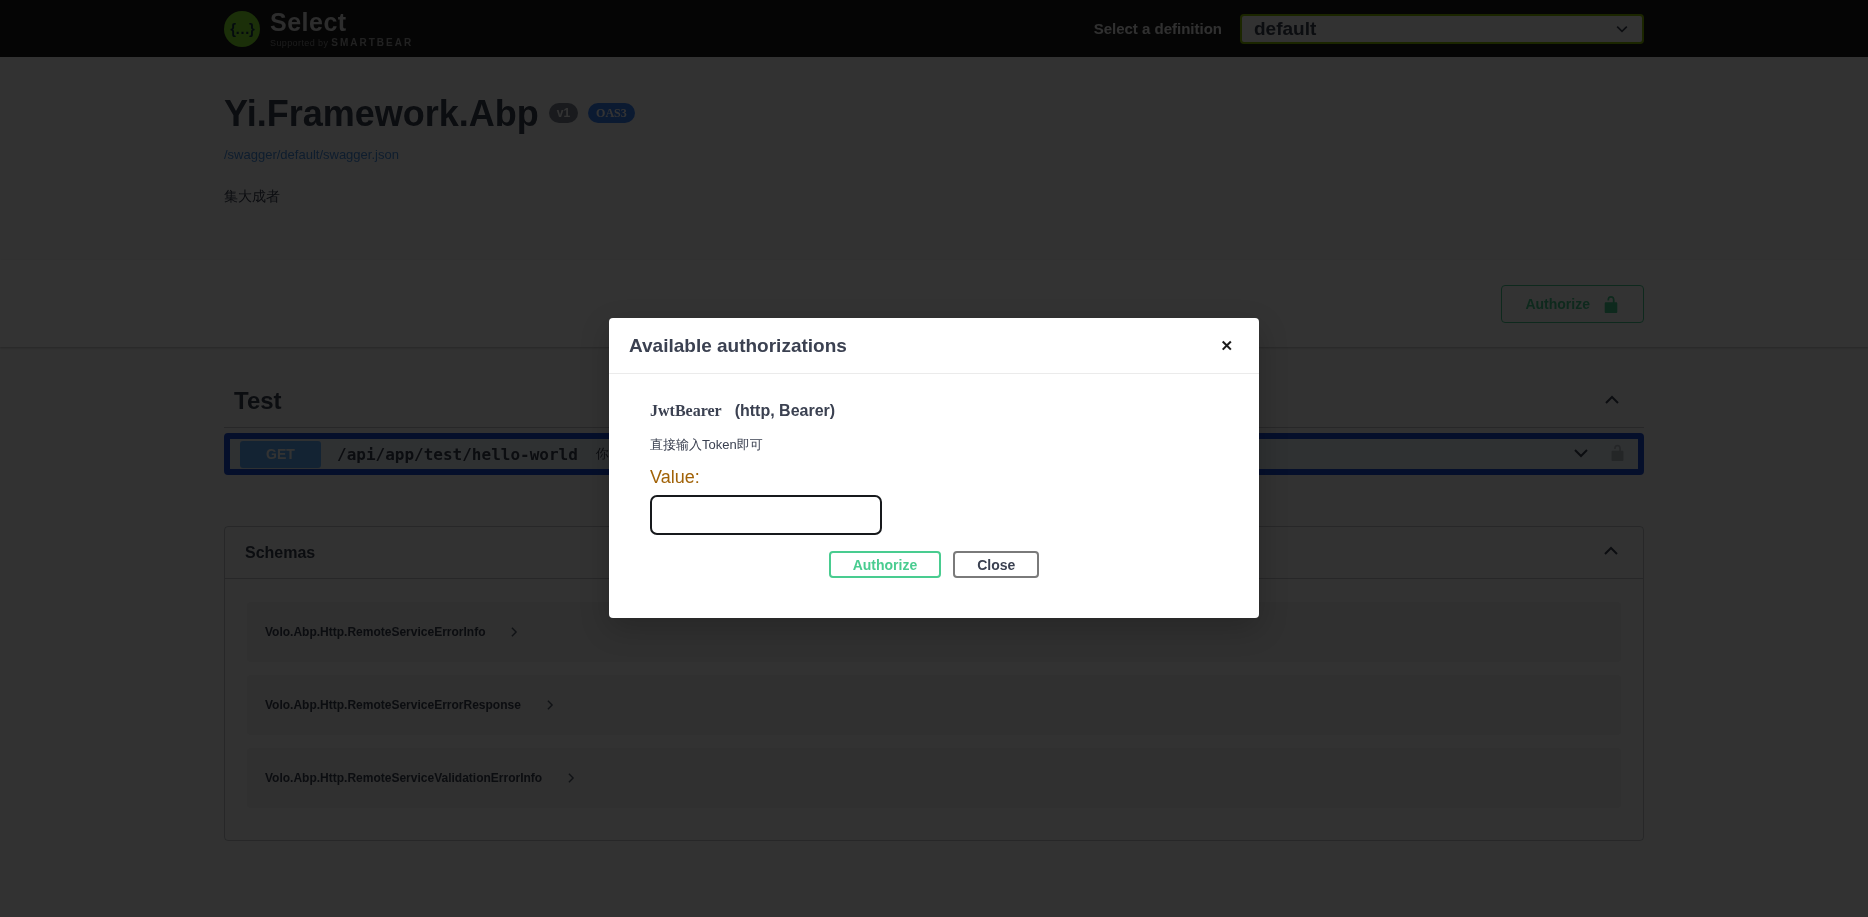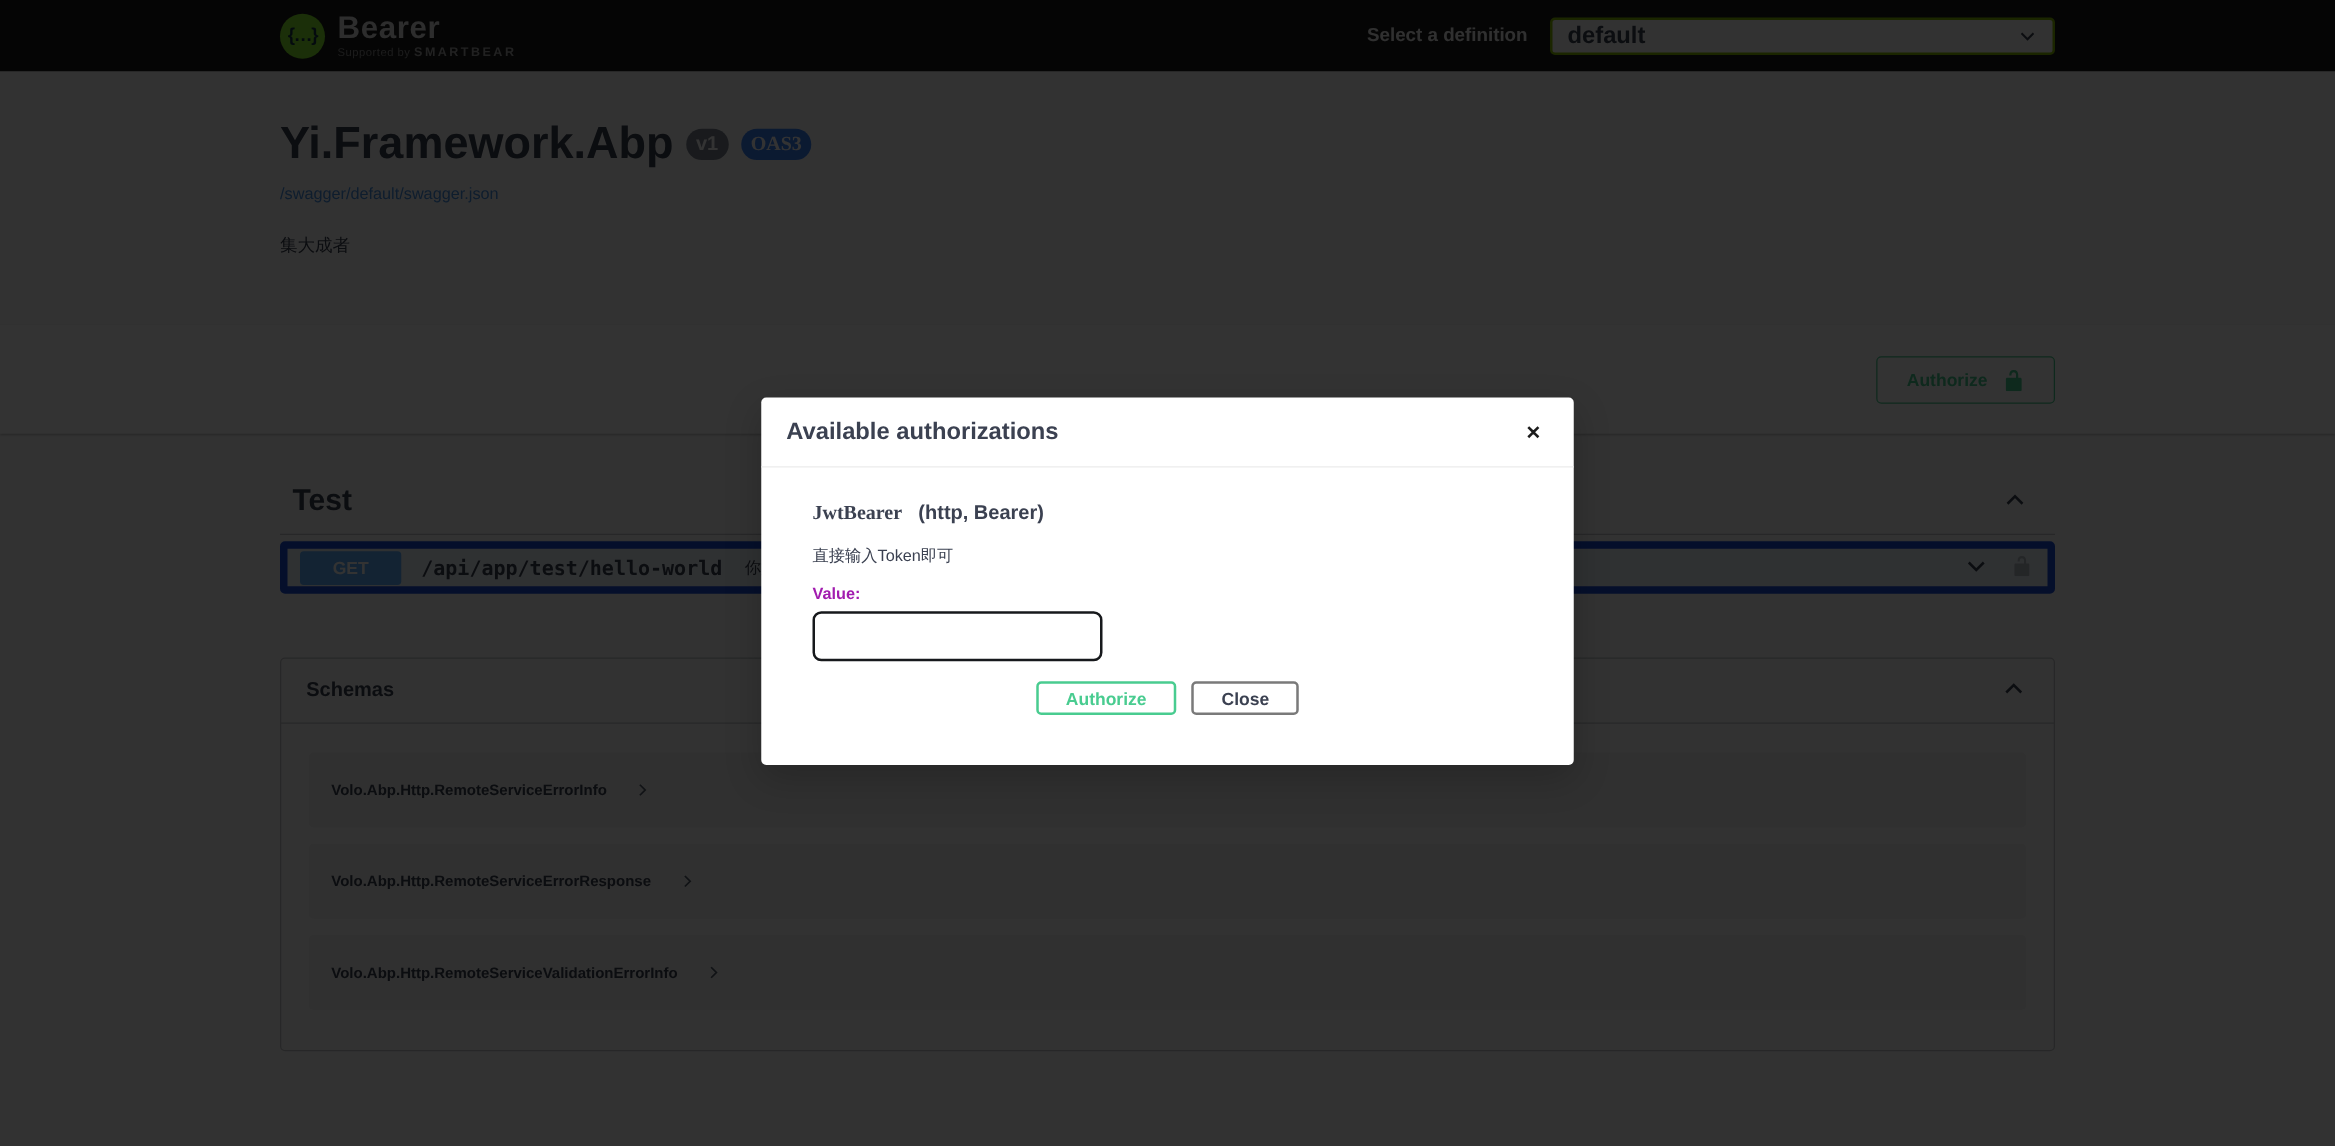--- a/index.html
+++ b/index.html
@@ -28,21 +28,21 @@
   .definition-select {
     width:404px; height:30px; background:#f7f7f7; border:2px solid #89bf04; border-radius:4px;
     display:flex; align-items:center; justify-content:space-between;
     padding:0 12px; font-size:19px; font-weight:bold; color:#3b4151; cursor:pointer;
   }
 
   
   .info-section { padding-top:36px; }
   .page-title { font-size:36px; font-weight:bold; color:#3b4151; display:flex; align-items:flex-start; gap:10px; }
   .badge {
-    display:inline-block; font-size:16px; font-weight:bold; color:#fff;
+    display:inline-block; font-size:12px; font-weight:bold; color:#fff;
     border-radius:57px; padding:3px 8px; margin-top:10px; line-height:1.2;
   }
   .badge-version { background:#7d8492; }
   .badge-oas { background:#3b82f6;font-family:Liberation Serif, serif; }
   .spec-link { margin-top:12px; font-size:13px; }
   .spec-link a { color:#4990e2; text-decoration:none; }
   .info-description { margin-top:26px; font-size:14px; color:#3b4151; }
 
   
   .scheme-container { margin-top:54px; background:#fff; box-shadow:0 1px 2px 0 rgba(0,0,0,.25); padding:25px 0 24px; }
@@ -113,21 +113,21 @@
     cursor:pointer; padding:2px 6px; font-family:"Liberation Sans", sans-serif;
   }
   .modal-body { padding:28px 41px 40px; }
   .auth-heading { display:flex; align-items:baseline; gap:13px; }
   .auth-scheme-name {
     font-family:Liberation Serif, serif;
     font-size:16px; font-weight:bold; color:#3b4151;
   }
   .auth-scheme-type { font-size:16px; font-weight:bold; color:#3b4151; }
   .auth-description { margin-top:16px; font-size:13px; color:#3b4151; }
-  .value-label { margin-top:13px; font-size:13px; font-weight:bold; color:#a21caf; }
+  .value-label { margin-top:13px; font-size:18px; font-weight:normal; color:#a16207; }
   .token-input {
     margin-top:7px; display:block; width:232px; height:40px;
     border:2px solid #17191c; border-radius:7px; padding:0 10px; font-size:14px;
     font-family:"Liberation Sans", sans-serif; color:#3b4151; background:#fff; outline:none;
   }
   .modal-buttons { margin-top:16px; display:flex; justify-content:center; gap:12px; }
   .btn-modal {
     font-family:"Liberation Sans", sans-serif; font-size:14px; font-weight:bold;
     background:#fff; border-radius:4px; padding:3px 22px; height:27px; cursor:pointer;
   }
@@ -135,21 +135,21 @@
   .btn-modal-close { border:2px solid #7a7a7a; color:#3b4151; }
 </style>
 </head>
 <body>
 
 <header class="topbar">
   <div class="wrapper">
     <div class="logo">
       <span class="logo-circle">{…}</span>
       <span class="logo-textcol">
-        <span class="logo-title">Bearer</span>
+        <span class="logo-title">Select</span>
         <span class="logo-tagline"><span>Supported by </span><b>SMARTBEAR</b></span>
       </span>
     </div>
     <div class="definition-area">
       <span class="definition-label">Select a definition</span>
       <div class="definition-select">
         <span>default</span>
         <svg class="chev-svg" viewBox="0 0 20 20" style="width:16px;height:16px;">
           <path d="M4 7l6 6 6-6" fill="none" stroke="#3b4151" stroke-width="2"></path>
         </svg>

